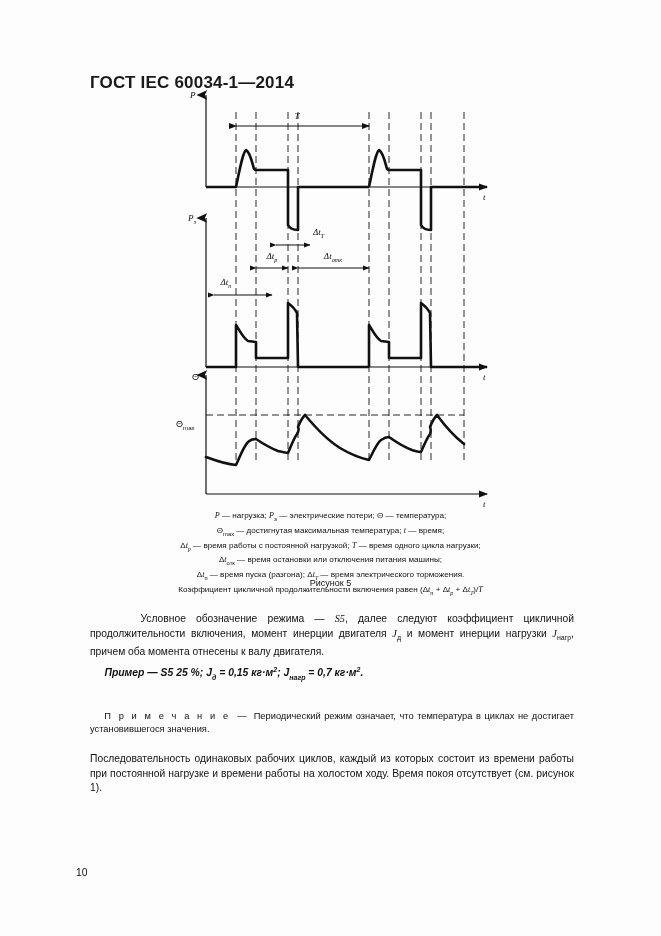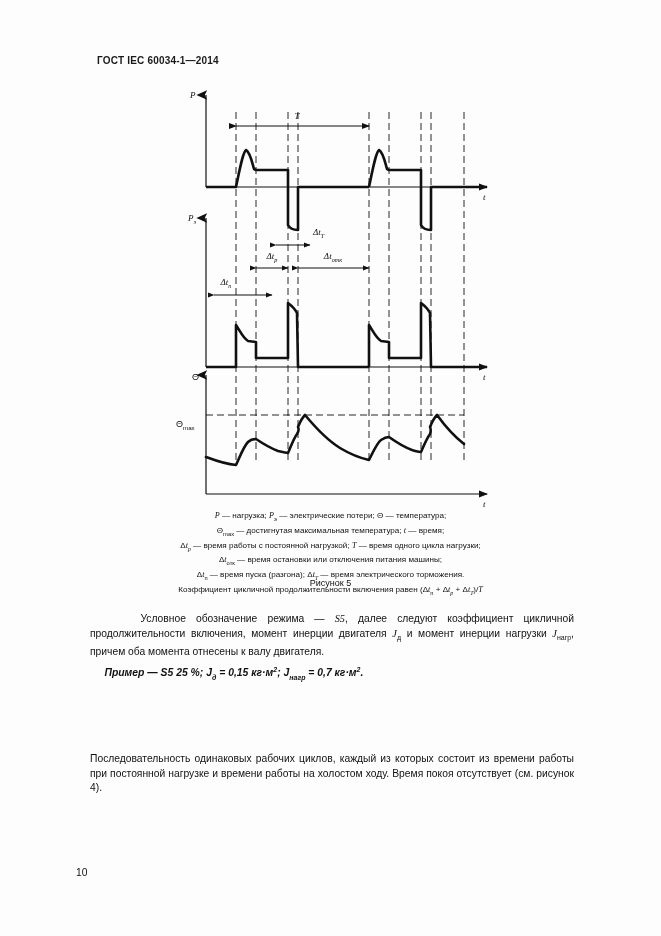--- a/index.html
+++ b/index.html
@@ -17,26 +17,25 @@
   }
   .page {
     position: absolute;
     inset: 0;
     background: #fdfdfd;
   }
   
   .doc-header {
     position: absolute;
     left: 90px;
-    top: 55px;
-    font-size: 10px;
+    top: 73px;
+    font-size: 17px;
     font-weight: bold;
     letter-spacing: 0.2px;
     white-space: nowrap;
-    margin-left: 7px;
   }
   
   .figure-wrap {
     position: absolute;
     left: 0;
     top: 82px;
     width: 661px;
     height: 430px;
   }
   .figure-wrap svg { display: block; }
@@ -225,18 +224,21 @@
 
   <div class="body-block" id="para-s5">
     &nbsp;&nbsp;&nbsp;&nbsp;&nbsp;Условное обозначение режима — <i>S5</i>, далее следуют коэффициент цикличной продолжительности включения, момент инерции двигателя <i>J</i><sub>д</sub> и момент инерции нагрузки <i>J</i><sub>нагр</sub>, причем оба момента отнесены к валу двигателя.
   </div>
 
   <div class="body-block" id="para-example">
     &nbsp;&nbsp;&nbsp;&nbsp;&nbsp;Пример — S5 25 %; J<sub>д</sub> = 0,15 кг·м<sup>2</sup>; J<sub>нагр</sub> = 0,7 кг·м<sup>2</sup>.
   </div>
 
 
-
-  <div class="body-block" id="para-last">Последовательность одинаковых рабочих циклов, каждый из которых состоит из времени работы при постоянной нагрузке и времени работы на холостом ходу. Время покоя отсутствует (см. рисунок 4).</div>
+  <div class="body-block" id="note-block">
+    &nbsp;&nbsp;&nbsp;&nbsp;<span class="sp">П р и м е ч а н и е</span>&nbsp;&nbsp;<span>—</span>&nbsp;&nbsp;<span>Периодический режим означает, что температура в циклах не достигает установившегося значения.</span>
+  </div>
+
+  <div class="body-block" id="para-last">Последовательность одинаковых рабочих циклов, каждый из которых состоит из времени работы при постоянной нагрузке и времени работы на холостом ходу. Время покоя отсутствует (см. рисунок 1).</div>
 
   <div class="page-number">10</div>
 
 </div>
 
 </body></html>

